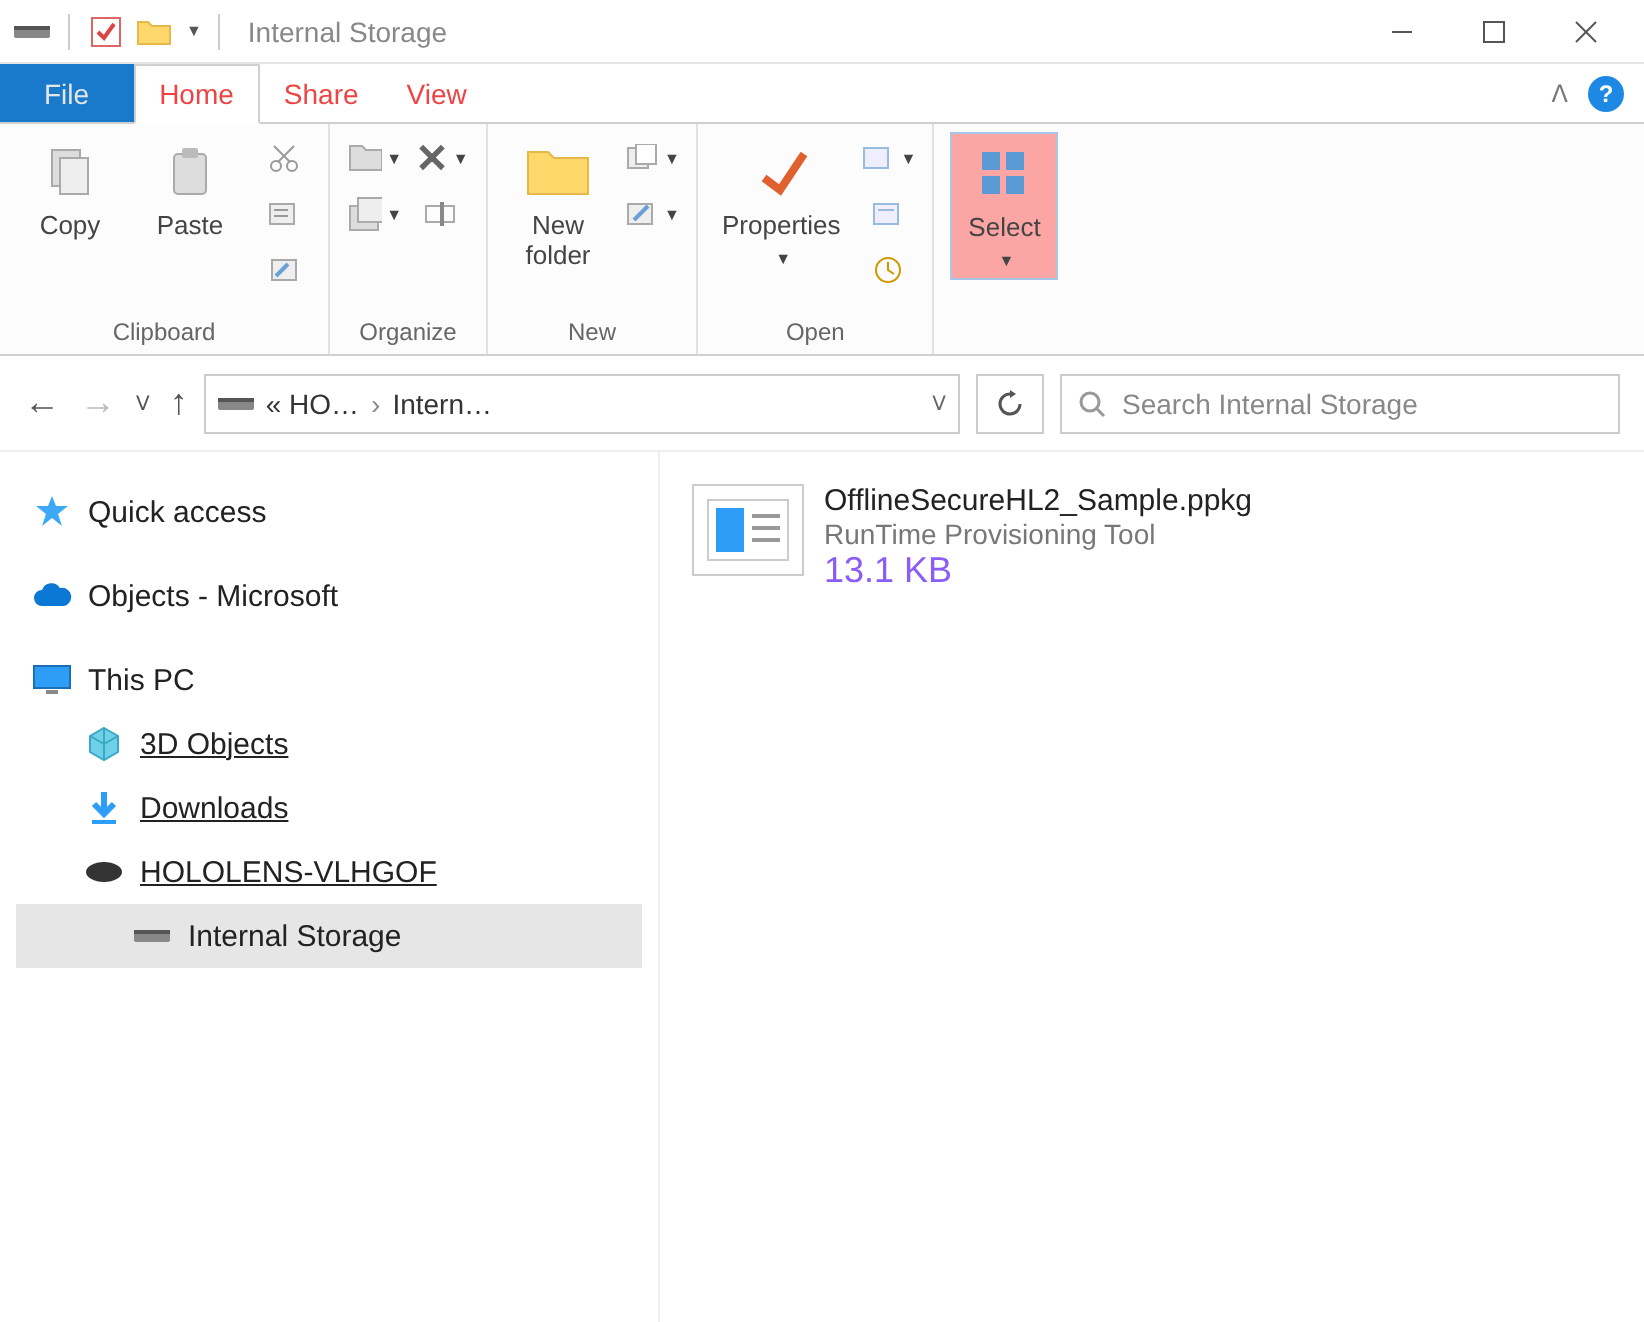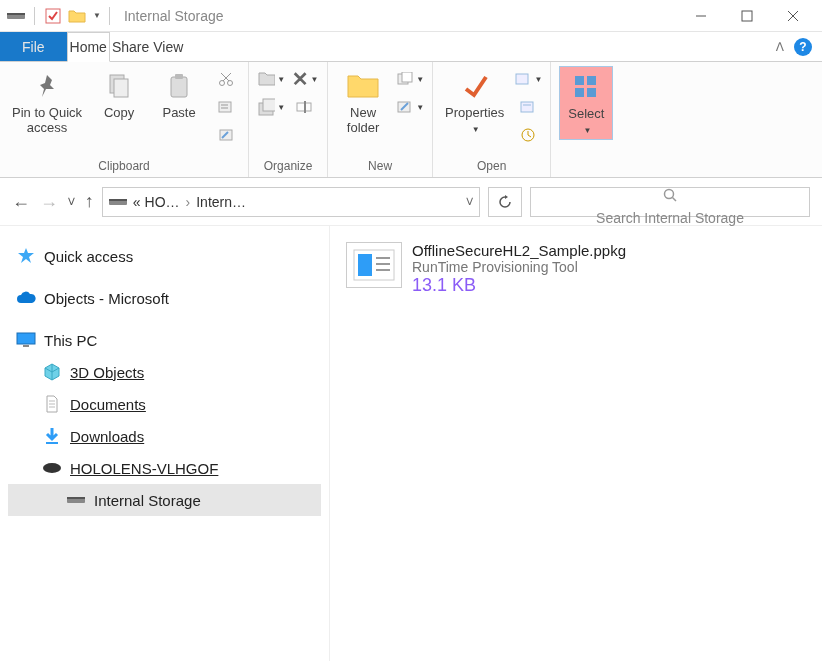--- a/index.html
+++ b/index.html
@@ -10,21 +10,21 @@
 .titlebar .qat { display: flex; align-items: center; gap: 4px; }
 .titlebar .qat .sep { width: 1px; height: 18px; background: #ccc; margin: 0 4px; }
 .titlebar .title { margin-left: 10px; color: #888; font-size: 14px; }
 .titlebar .winctrls { margin-left: auto; display: flex; }
 .titlebar .winbtn { width: 46px; height: 32px; display: flex; align-items: center; justify-content: center; color: #666; font-size: 14px; }
 .qat-ic { width: 20px; height: 20px; display: flex; align-items: center; justify-content: center; }
 .qat-dd { font-size: 8px; color: #555; margin-left: 2px; }
 
 
 .ribbon-tabs { height: 30px; display: flex; align-items: stretch; border-bottom: 1px solid #d0d0d0; }
-.tab { padding: 0 2px; display: flex; align-items: center; font-size: 14px; color: #404040; }
+.tab { padding: 0 12px; display: flex; align-items: center; font-size: 14px; color: #ef4444; }
 .tab.file { background: #1979ca; color: #e5e5e5; padding: 0 22px; }
 .tab.active { background: #fff; border: 1px solid #d0d0d0; border-bottom: 1px solid #fff; margin-bottom: -1px; }
 .ribbon-right { margin-left: auto; display: flex; align-items: center; gap: 10px; padding-right: 10px; }
 .help-circle { width: 18px; height: 18px; border-radius: 50%; background: #1e88e5; color: #fff; font-size: 12px; font-weight: bold; display: flex; align-items: center; justify-content: center; }
 
 
 .ribbon { height: 116px; background: #fcfcfc; border-bottom: 1px solid #d0d0d0; display: flex; }
 .rgroup { border-right: 1px solid #e1e1e1; display: flex; flex-direction: column; padding: 4px 8px 2px 8px; }
 .rgroup .body { flex: 1; display: flex; align-items: flex-start; gap: 6px; }
 .rgroup .label { text-align: center; font-size: 12px; color: #666; padding: 2px 0; }
@@ -36,21 +36,21 @@
 .smallbtn { width: 28px; height: 26px; display: flex; align-items: center; justify-content: center; color: #888; }
 .dd-caret { font-size: 8px; color: #444; margin-left: 2px; }
 
 
 .navrow { height: 48px; display: flex; align-items: center; padding: 8px 12px; gap: 8px; border-bottom: 1px solid #eee; }
 .navarrows { display: flex; align-items: center; gap: 10px; color: #555; }
 .navarrows .dis { color: #bbb; }
 .addrbox { flex: 1; height: 30px; border: 1px solid #ccc; display: flex; align-items: center; padding: 0 6px; gap: 6px; font-size: 14px; color: #333; }
 .addrbox .crumb-sep { color: #888; }
 .refreshbox { width: 34px; height: 30px; border: 1px solid #ccc; display: flex; align-items: center; justify-content: center; color: #555; }
-.searchbox { width: 280px; height: 30px; border: 1px solid #ccc; display: flex; align-items: center; padding: 0 8px; gap: 8px; color: #888; font-size: 14px; flex-direction: column; }
+.searchbox { width: 280px; height: 30px; border: 1px solid #ccc; display: flex; align-items: center; padding: 0 8px; gap: 8px; color: #888; font-size: 14px; }
 
 
 .body { display: flex; height: calc(661px - 32px - 30px - 116px - 48px); }
 .navpane { width: 330px; border-right: 1px solid #eee; padding: 14px 8px; }
 .navitem { display: flex; align-items: center; gap: 8px; padding: 6px 8px; font-size: 15px; color: #222; }
 .navitem.indent1 { padding-left: 34px; text-decoration: underline; }
 .navitem.indent2 { padding-left: 58px; }
 .navitem.sel { background: #e6e6e6; }
 .navitem .ic { width: 20px; height: 20px; display: flex; align-items: center; justify-content: center; }
 .navgap { height: 10px; }
@@ -119,29 +119,20 @@
   <div class="ribbon-right">
     <span style="color:#777;font-size:12px;">ᐱ</span>
     <span class="help-circle">?</span>
   </div>
 </div>
 
 <div class="ribbon">
 
   <div class="rgroup">
     <div class="body">
-      <div class="rbtn">
-        <div class="ic">
-          <svg width="30" height="30" viewBox="0 0 30 30">
-              <path d="M15 4 L20 9 L18 14 L22 18 L14 18 L10 26 L12 18 L8 14 L13 12 Z" fill="#777"></path>
-            </svg>
-        </div>
-        <div class="txt" style="white-space:pre-line;">Pin to Quick
-access</div>
-      </div>
       <div class="rbtn">
         <div class="ic">
           <svg width="30" height="30" viewBox="0 0 30 30">
               <rect x="6" y="4" width="14" height="18" fill="#ddd" stroke="#aaa"></rect>
               <rect x="10" y="8" width="14" height="18" fill="#eee" stroke="#aaa"></rect>
             </svg>
         </div>
         <div class="txt">Copy</div>
       </div>
       <div class="rbtn">
@@ -368,31 +359,20 @@
       <span class="ic">
           <svg width="18" height="18" viewBox="0 0 18 18">
             <path d="M9 1 L16 5 L16 13 L9 17 L2 13 L2 5 Z" fill="#6fd1e8" stroke="#3aa8c4"></path>
             <path d="M9 1 L9 9 L16 5 M9 9 L2 5 M9 9 L9 17" stroke="#3aa8c4" fill="none"></path>
           </svg>
         </span>
       <span>3D Objects</span>
     </div>
 
 
-    <div class="navitem indent1">
-      <span class="ic">
-          <svg width="14" height="18" viewBox="0 0 14 18">
-            <path d="M2 1 h7 l3 3 v13 h-10 z" fill="#fff" stroke="#aaa"></path>
-            <line x1="4" y1="6" x2="10" y2="6" stroke="#bbb"></line>
-            <line x1="4" y1="9" x2="10" y2="9" stroke="#bbb"></line>
-            <line x1="4" y1="12" x2="10" y2="12" stroke="#bbb"></line>
-          </svg>
-        </span>
-      <span>Documents</span>
-    </div>
 
     <div class="navitem indent1">
       <span class="ic">
           <svg width="16" height="18" viewBox="0 0 16 18">
             <path d="M8 1 v10 M3 7 l5 5 l5 -5" stroke="#2e9df7" stroke-width="3" fill="none"></path>
             <line x1="2" y1="16" x2="14" y2="16" stroke="#2e9df7" stroke-width="2"></line>
           </svg>
         </span>
       <span>Downloads</span>
     </div>

